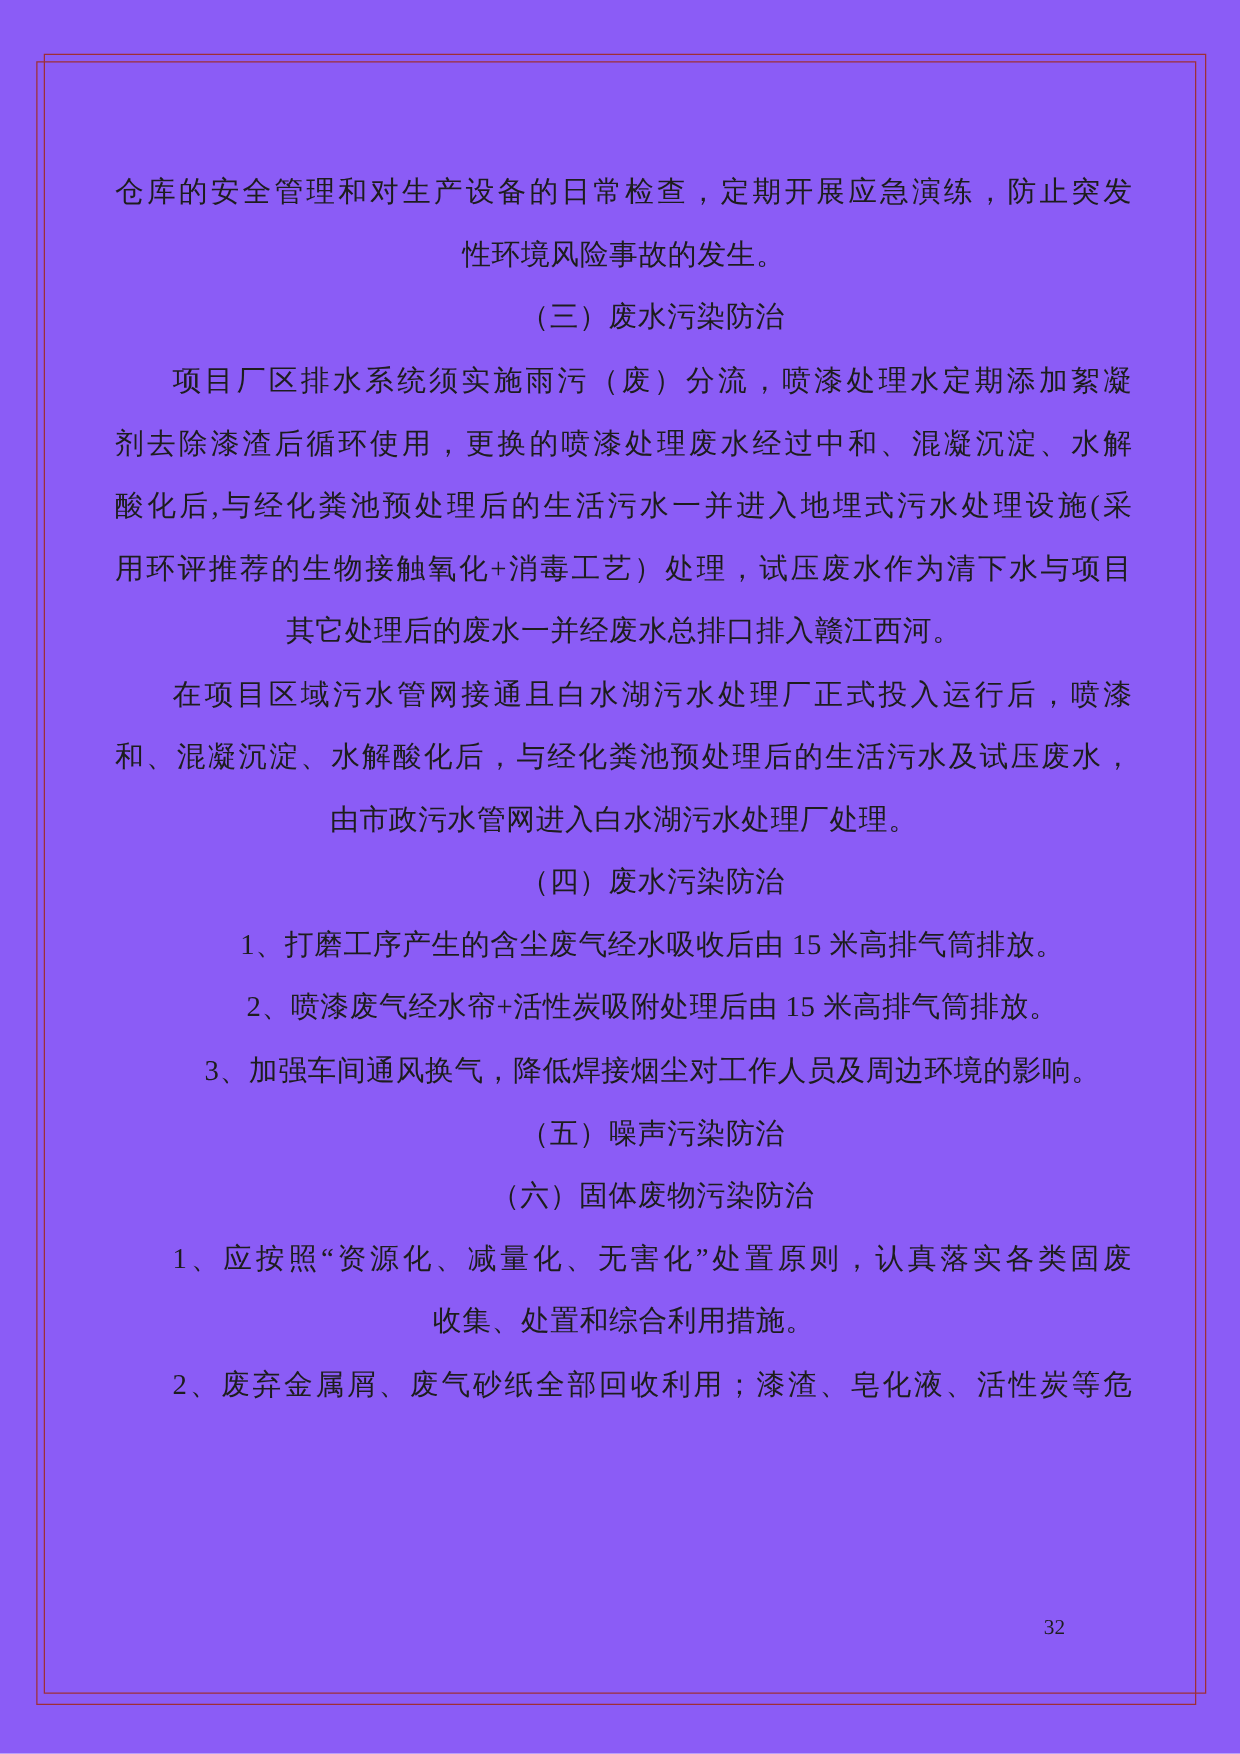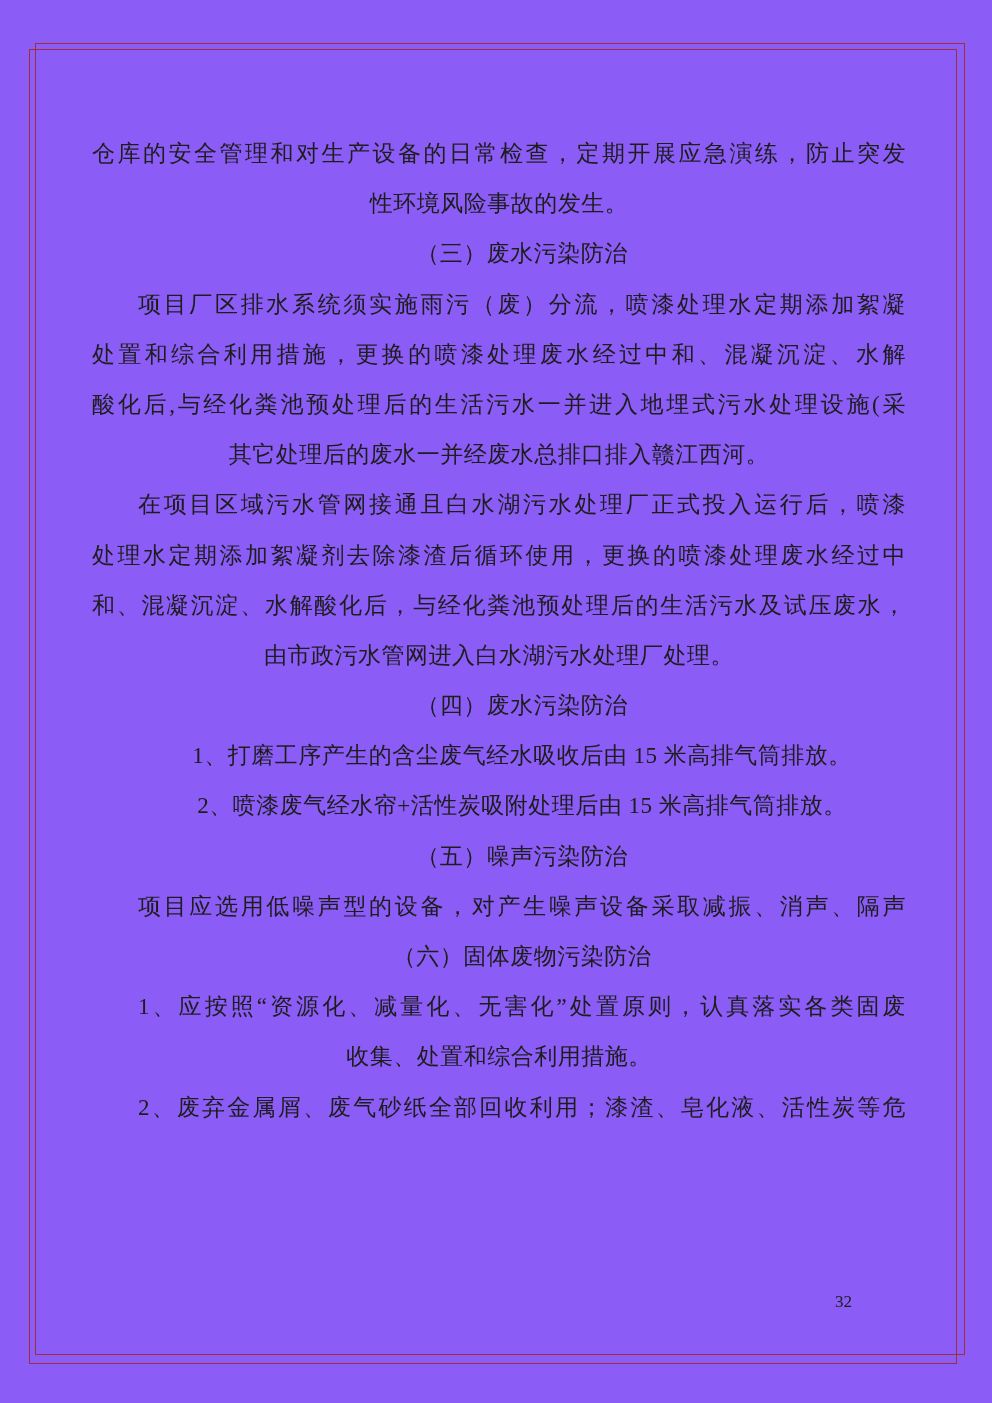--- a/index.html
+++ b/index.html
@@ -81,44 +81,46 @@
   <div class="text-area">
       <div class="para">
         <div class="line fill">仓库的安全管理和对生产设备的日常检查，定期开展应急演练，防止突发</div>
         <div class="line">性环境风险事故的发生。</div>
       </div>
       <div class="para">
         <div class="line indent">（三）废水污染防治</div>
       </div>
       <div class="para">
         <div class="line fill indent">项目厂区排水系统须实施雨污（废）分流，喷漆处理水定期添加絮凝</div>
-        <div class="line fill">处置和综合利用措施，更换的喷漆处理废水经过中和、混凝沉淀、水解</div>
+        <div class="line fill">剂去除漆渣后循环使用，更换的喷漆处理废水经过中和、混凝沉淀、水解</div>
         <div class="line fill">酸化后,与经化粪池预处理后的生活污水一并进入地埋式污水处理设施(采</div>
+        <div class="line fill">用环评推荐的生物接触氧化+消毒工艺）处理，试压废水作为清下水与项目</div>
         <div class="line">其它处理后的废水一并经废水总排口排入赣江西河。</div>
       </div>
       <div class="para">
         <div class="line fill indent">在项目区域污水管网接通且白水湖污水处理厂正式投入运行后，喷漆</div>
-        <div class="line fill">处理水定期添加絮凝剂去除漆渣后循环使用，更换的喷漆处理废水经过中</div>
         <div class="line fill">和、混凝沉淀、水解酸化后，与经化粪池预处理后的生活污水及试压废水，</div>
         <div class="line">由市政污水管网进入白水湖污水处理厂处理。</div>
       </div>
       <div class="para">
         <div class="line indent">（四）废水污染防治</div>
       </div>
       <div class="para">
         <div class="line indent">1、打磨工序产生的含尘废气经水吸收后由 15 米高排气筒排放。</div>
       </div>
       <div class="para">
         <div class="line indent">2、喷漆废气经水帘+活性炭吸附处理后由 15 米高排气筒排放。</div>
       </div>
       <div class="para">
+        <div class="line indent">3、加强车间通风换气，降低焊接烟尘对工作人员及周边环境的影响。</div>
+      </div>
+      <div class="para">
         <div class="line indent">（五）噪声污染防治</div>
       </div>
       <div class="para">
-        <div class="line fill indent">项目应选用低噪声型的设备，对产生噪声设备采取减振、消声、隔声</div>
       </div>
       <div class="para">
         <div class="line indent">（六）固体废物污染防治</div>
       </div>
       <div class="para">
         <div class="line fill indent">1、应按照“资源化、减量化、无害化”处置原则，认真落实各类固废</div>
         <div class="line">收集、处置和综合利用措施。</div>
       </div>
       <div class="para">
         <div class="line fill indent">2、废弃金属屑、废气砂纸全部回收利用；漆渣、皂化液、活性炭等危</div>

